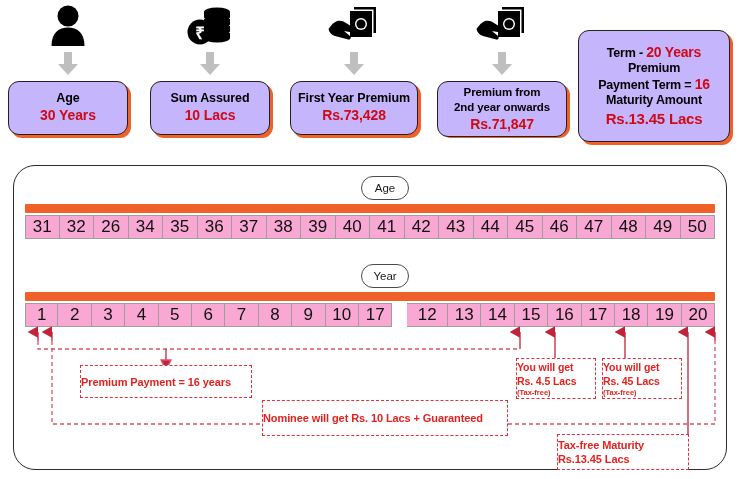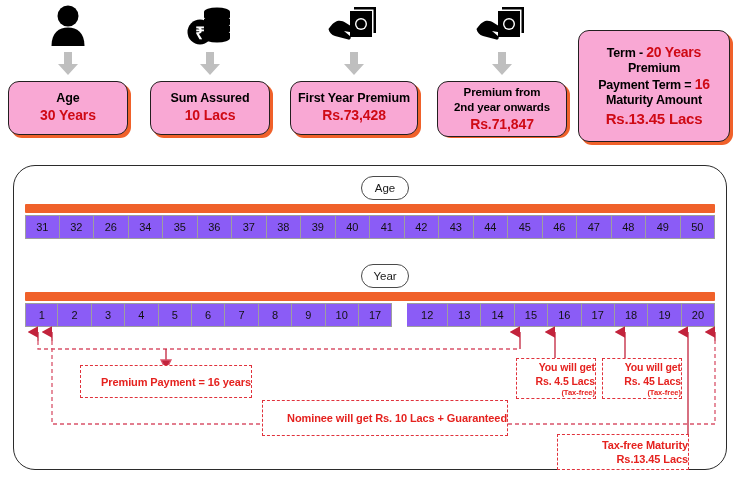--- a/index.html
+++ b/index.html
@@ -24,21 +24,21 @@
     position:absolute;top:52px;left:0;width:100%;height:26px;
     display:flex;align-items:flex-start;justify-content:center;
   }
   .down-arrow svg{display:block;}
   .card-shadow{
     position:absolute;left:3px;top:84px;width:100%;height:54px;
     background:#f0612a;border-radius:11px;
   }
   .card{
     position:absolute;left:0;top:81px;width:100%;
-    background:#f9a8d4;
+    background:#c4b5fd;
     border:1.4px solid #231f20;
     border-radius:11px;
     box-sizing:border-box;
     display:flex;flex-direction:column;align-items:center;justify-content:center;
     padding:6px 4px 7px 4px;
   }
   .card .lbl{
     font-size:12.5px;font-weight:bold;color:#000000;line-height:15px;text-align:center;
     letter-spacing:-0.1px;
   }
@@ -73,34 +73,34 @@
   }
 
   .cellrow{
     position:absolute;display:flex;
     box-sizing:border-box;
   }
   .cell{
     box-sizing:border-box;
     border:1px solid #9e9e9e;
     border-left-width:0;
-    background:#8b5cf6;
-    font-size:11px;color:#111;
+    background:#f9a8d4;
+    font-size:17px;color:#111;
     display:flex;align-items:center;justify-content:center;
     height:100%;
   }
   .cell.first{border-left-width:1px;}
 
   
   .callout{
     position:absolute;
     border:1.4px dashed #e0323c;
     background:#ffffff;
     box-sizing:border-box;
-    display:flex;flex-direction:column;align-items:flex-end;justify-content:center;
+    display:flex;flex-direction:column;align-items:flex-start;justify-content:center;
     color:#e5221f;font-weight:bold;text-align:center;
     z-index:5;
   }
   .callout .t{font-size:11px;line-height:14px;letter-spacing:-0.1px;}
   .callout .t.sm{font-size:10.5px;}
   .callout .tiny{font-size:7.5px;line-height:10px;font-weight:bold;}
 
   
   .conn{position:absolute;left:0;top:0;width:740px;height:479px;pointer-events:none;z-index:2;}
 </style>

